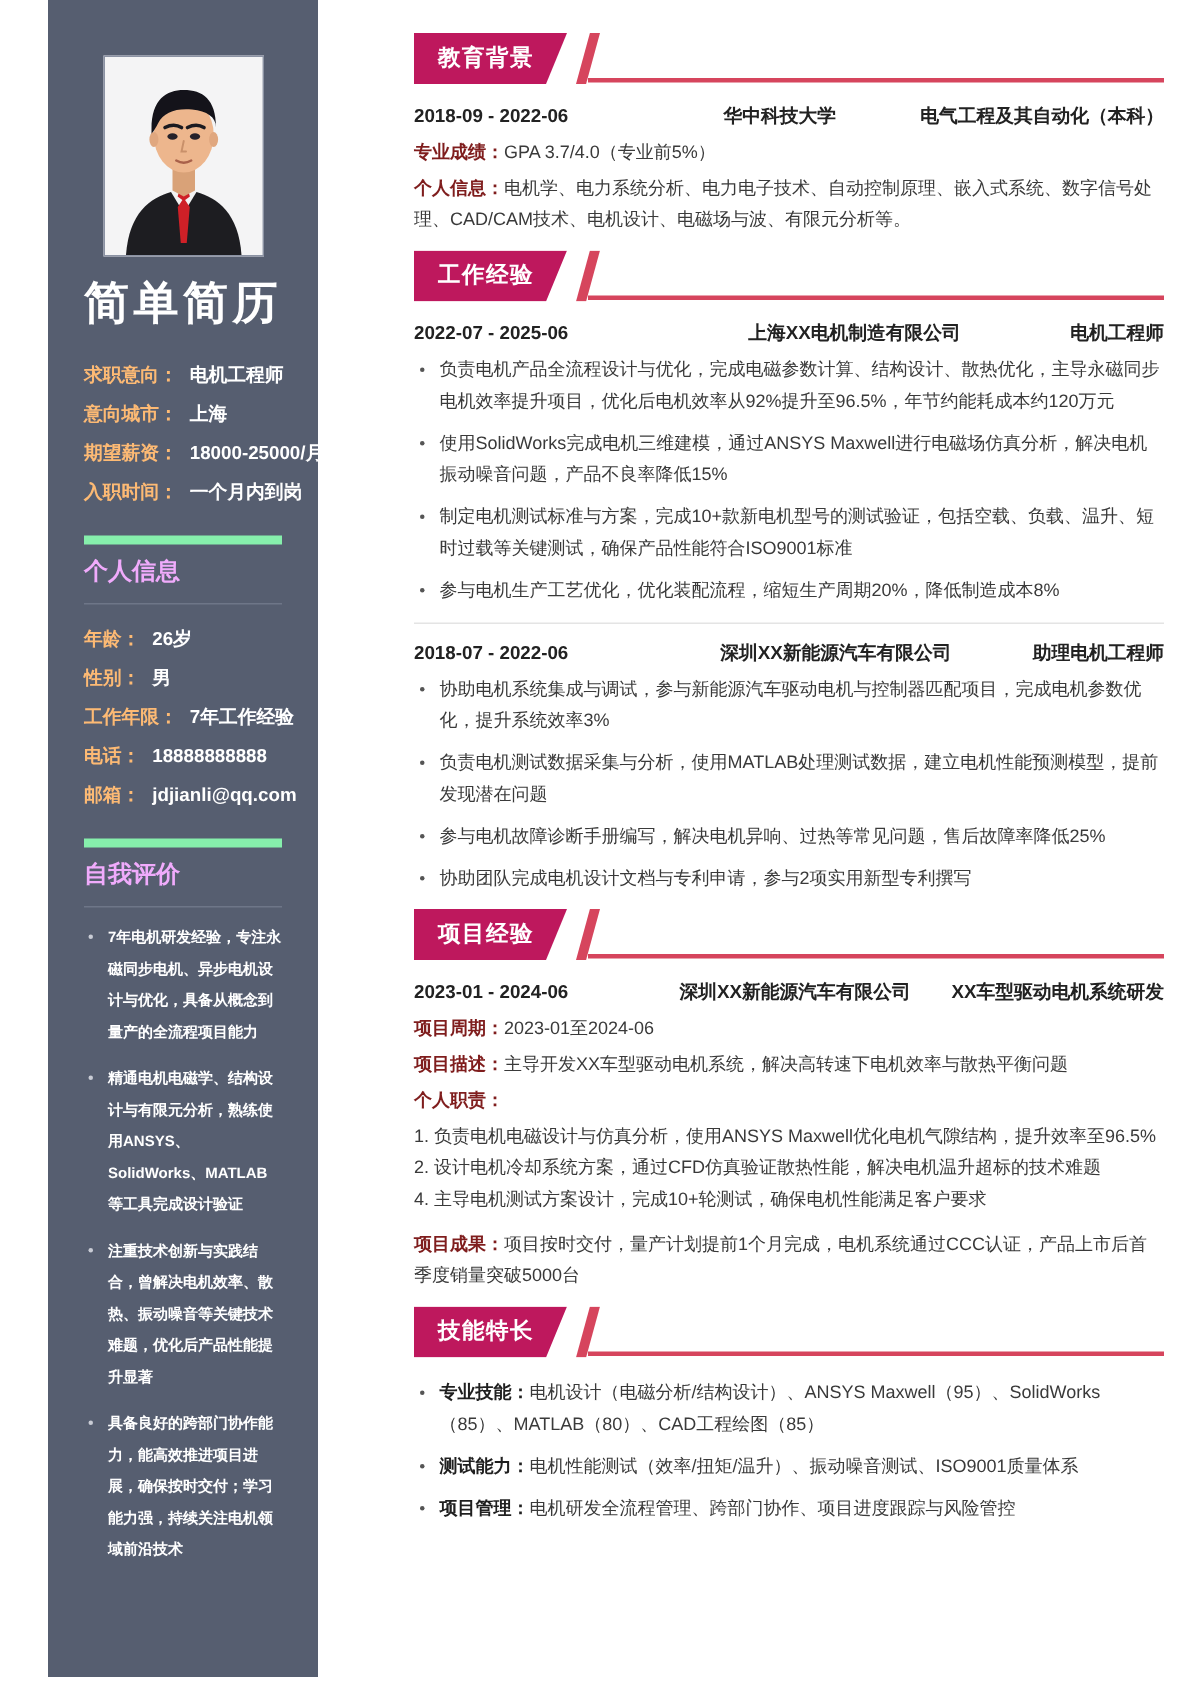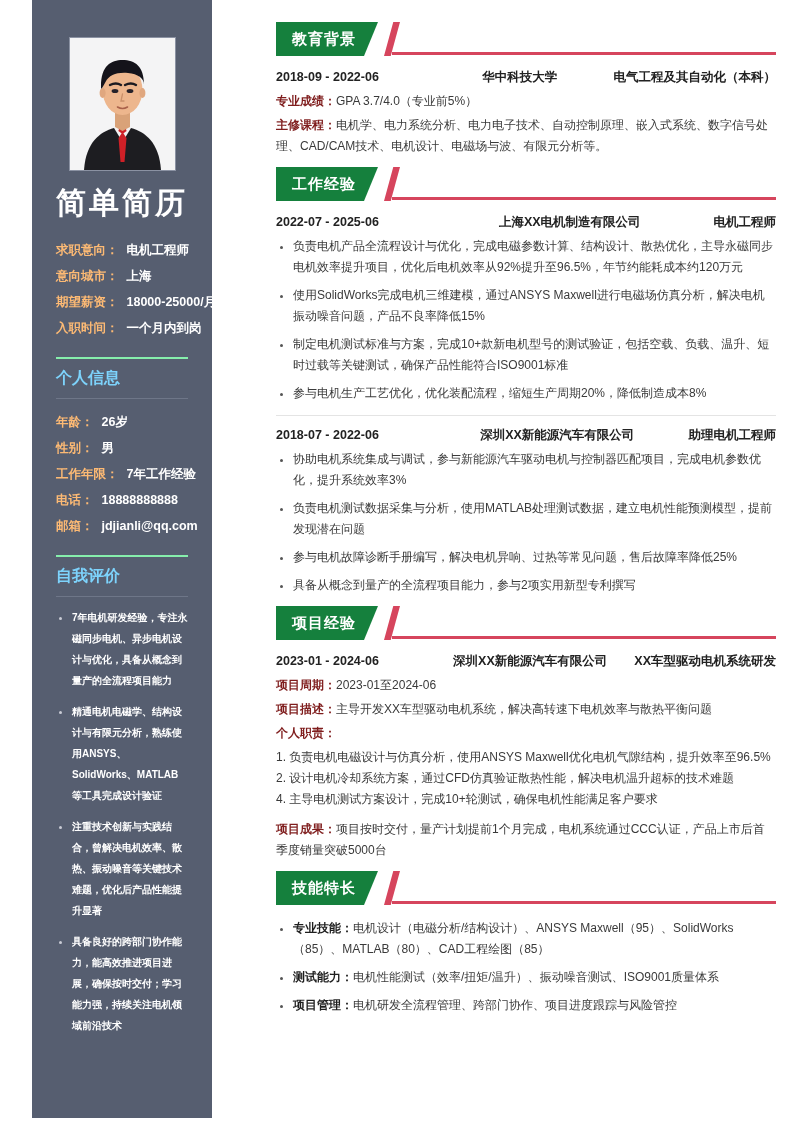--- a/index.html
+++ b/index.html
@@ -42,22 +42,22 @@
   .kv{
     font-size:12.5px;
     line-height:26px;
     color:#ffffff;
     white-space:nowrap;
   }
   .kv .k{font-weight:bold;color:#fdba74;}
   .kv .v{font-weight:bold;color:#ffffff;margin-left:8px;}
 
   .sb-head{
-    font-size:16px;font-weight:bold;color:#7dd3fc;
-    border-top:2px solid #86efac;
+    font-size:16px;font-weight:bold;color:#f0abfc;
+    border-top:6px solid #86efac;
     border-bottom:1px solid #6e7688;
     padding:9px 0 9px 0;
     margin:16px 0 10px 0;
     line-height:1.3;
   }
 
   ul.sb-list{margin:6px 0 0 0;padding:0 0 0 16px;}
   ul.sb-list li{
     font-size:10px;
     font-weight:bold;
@@ -77,21 +77,21 @@
   .section{margin-bottom:10px;}
 
   .sec-head{
     position:relative;
     height:34px;
     margin-bottom:13px;
   }
   .sec-badge{
     position:absolute;left:0;top:0;
     height:34px;
-    background:#15803d;
+    background:#be185d;
     color:#ffffff;
     font-size:15px;
     font-weight:bold;
     letter-spacing:1px;
     line-height:34px;
     padding:0 22px 0 16px;
     -webkit-clip-path:polygon(0 0,100% 0,calc(100% - 14px) 100%,0 100%);
     clip-path:polygon(0 0,100% 0,calc(100% - 14px) 100%,0 100%);
     white-space:nowrap;
   }
@@ -234,21 +234,21 @@
       <div class="entry">
         <div class="entry-row">
           <span class="e-date">2018-09 - 2022-06</span>
           <span class="e-org">华中科技大学</span>
           <span class="e-role">电气工程及其自动化（本科）</span>
         </div>
         <div class="line">
           <b>专业成绩：</b><span>GPA 3.7/4.0（专业前5%）</span>
         </div>
         <div class="line">
-          <b>主修课程：</b><span>电机学、电力系统分析、电力电子技术、自动控制原理、嵌入式系统、数字信号处理、CAD/CAM技术、电机设计、电磁场与波、有限元分析等。</span>
+          <b>个人信息：</b><span>电机学、电力系统分析、电力电子技术、自动控制原理、嵌入式系统、数字信号处理、CAD/CAM技术、电机设计、电磁场与波、有限元分析等。</span>
         </div>
       </div>
     </section>
 
     <section class="section">
       <div class="sec-head">
         <div class="sec-badge">工作经验</div>
         <div class="sec-slash" style="left: 108px;"></div>
         <div class="sec-rule" style="left: 116px; right: 0px;"></div>
       </div>
@@ -272,21 +272,21 @@
       <div class="entry">
         <div class="entry-row">
           <span class="e-date">2018-07 - 2022-06</span>
           <span class="e-org">深圳XX新能源汽车有限公司</span>
           <span class="e-role">助理电机工程师</span>
         </div>
         <ul class="bul">
           <li>协助电机系统集成与调试，参与新能源汽车驱动电机与控制器匹配项目，完成电机参数优化，提升系统效率3%</li>
           <li>负责电机测试数据采集与分析，使用MATLAB处理测试数据，建立电机性能预测模型，提前发现潜在问题</li>
           <li>参与电机故障诊断手册编写，解决电机异响、过热等常见问题，售后故障率降低25%</li>
-          <li>具备从概念到量产的全流程项目能力，参与2项实用新型专利撰写</li>
+          <li>协助团队完成电机设计文档与专利申请，参与2项实用新型专利撰写</li>
         </ul>
       </div>
     </section>
 
     <section class="section">
       <div class="sec-head">
         <div class="sec-badge">项目经验</div>
         <div class="sec-slash" style="left: 108px;"></div>
         <div class="sec-rule" style="left: 116px; right: 0px;"></div>
       </div>

